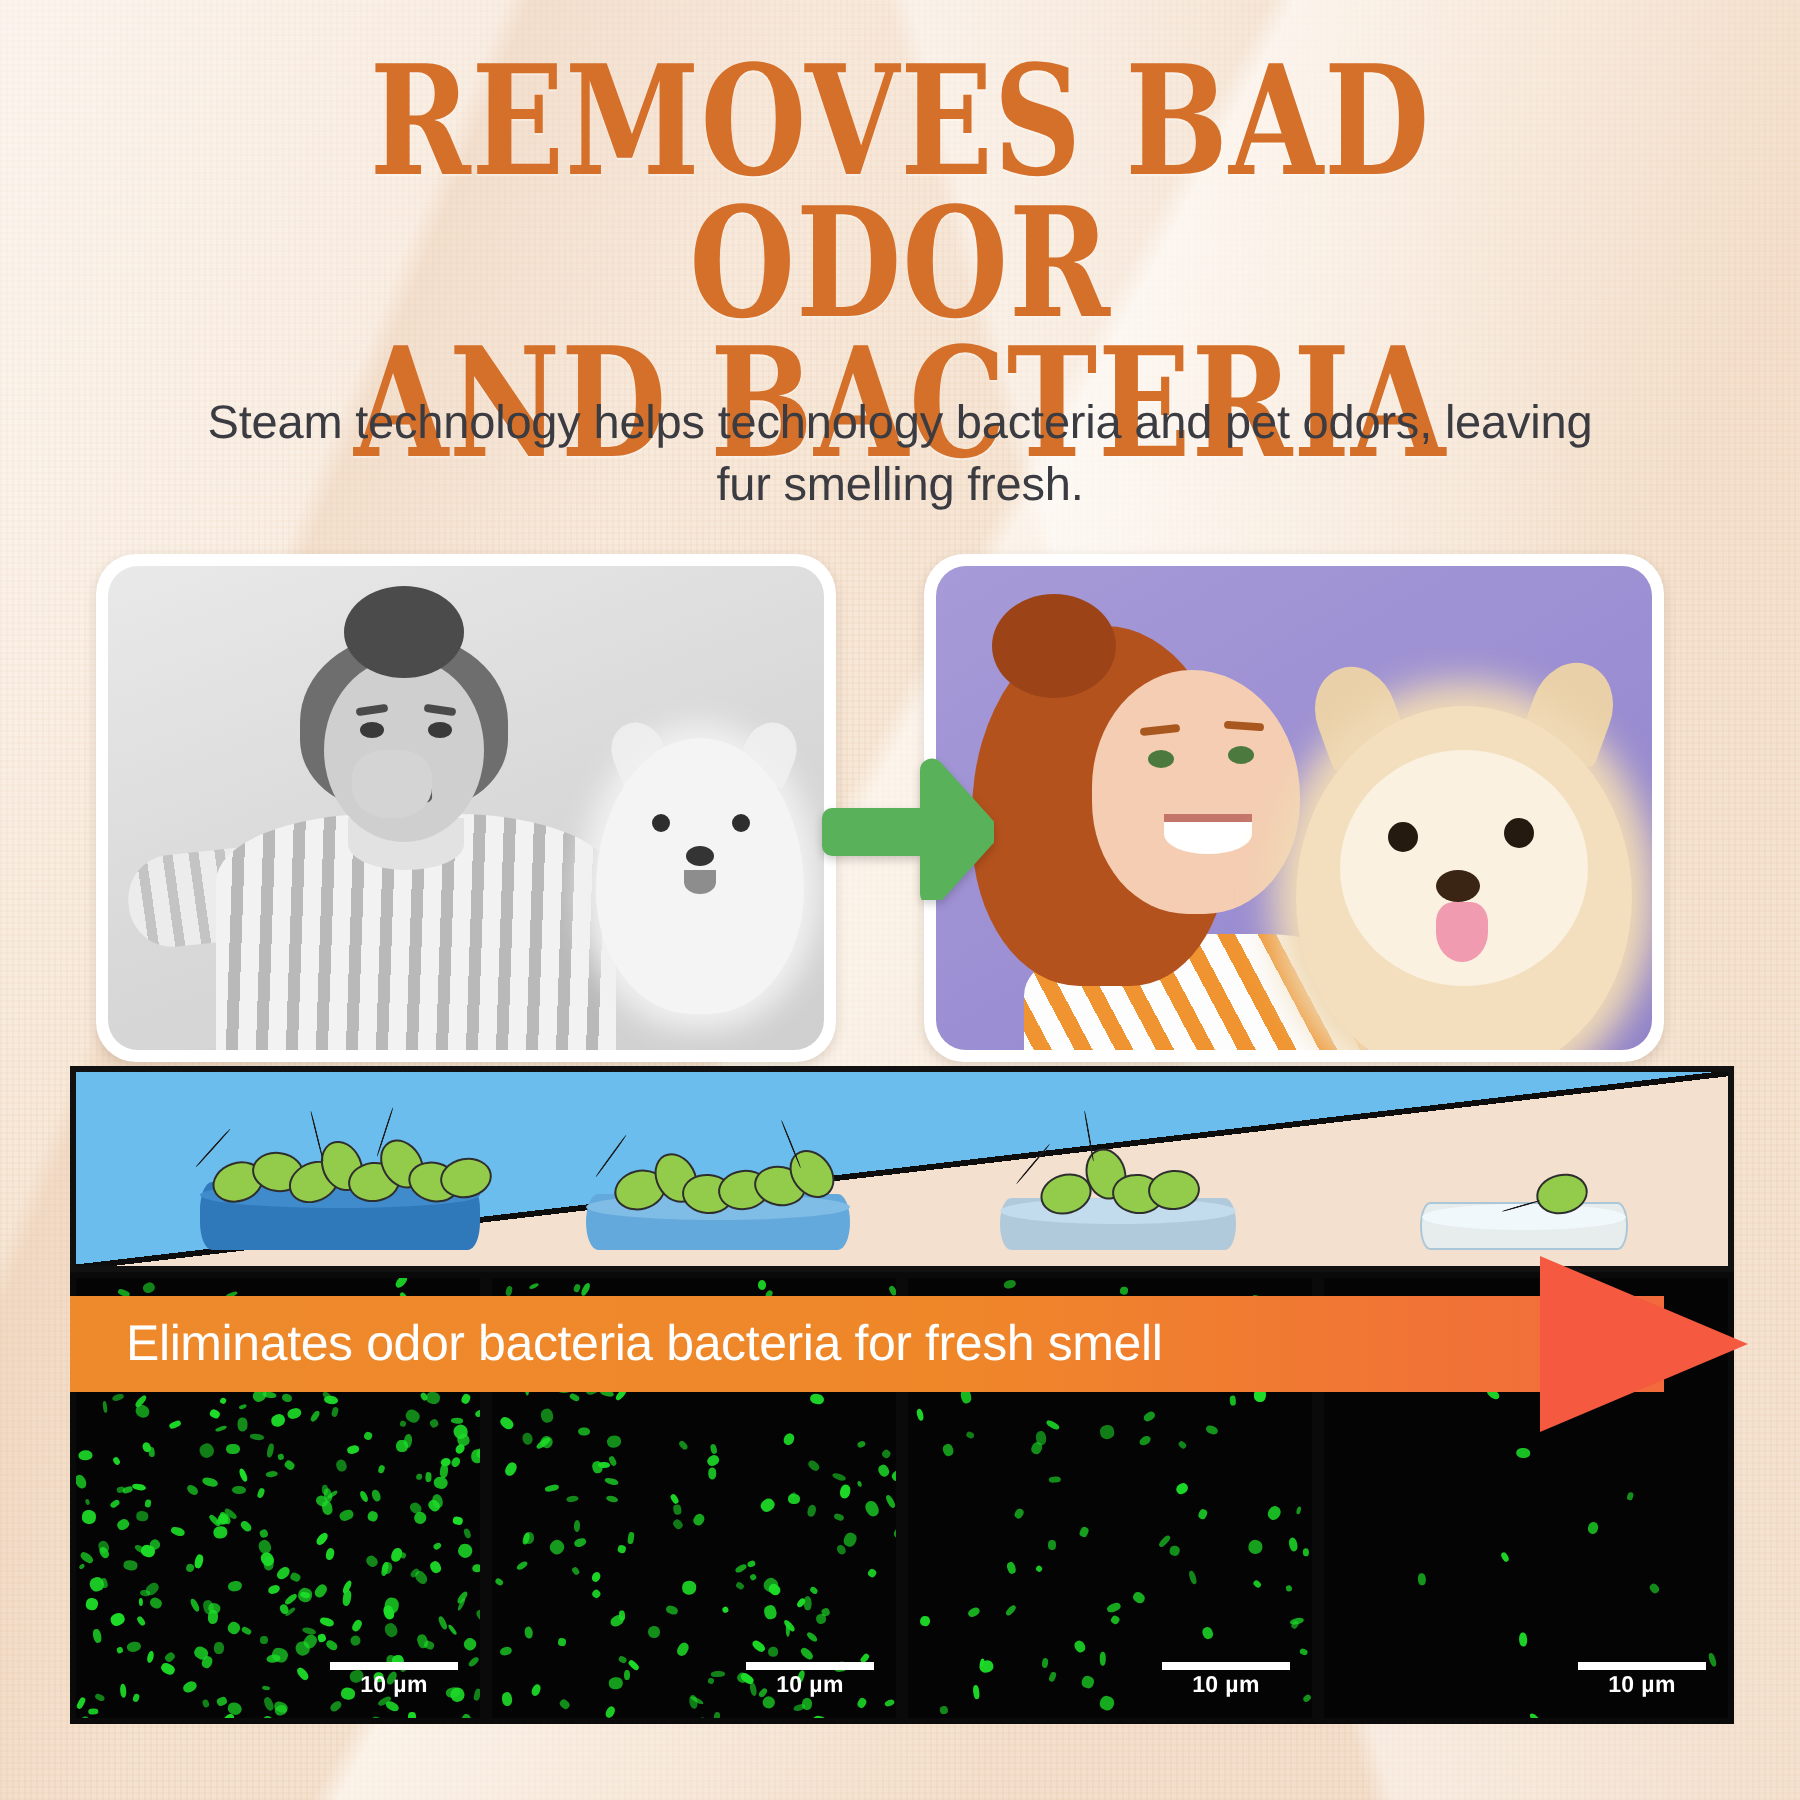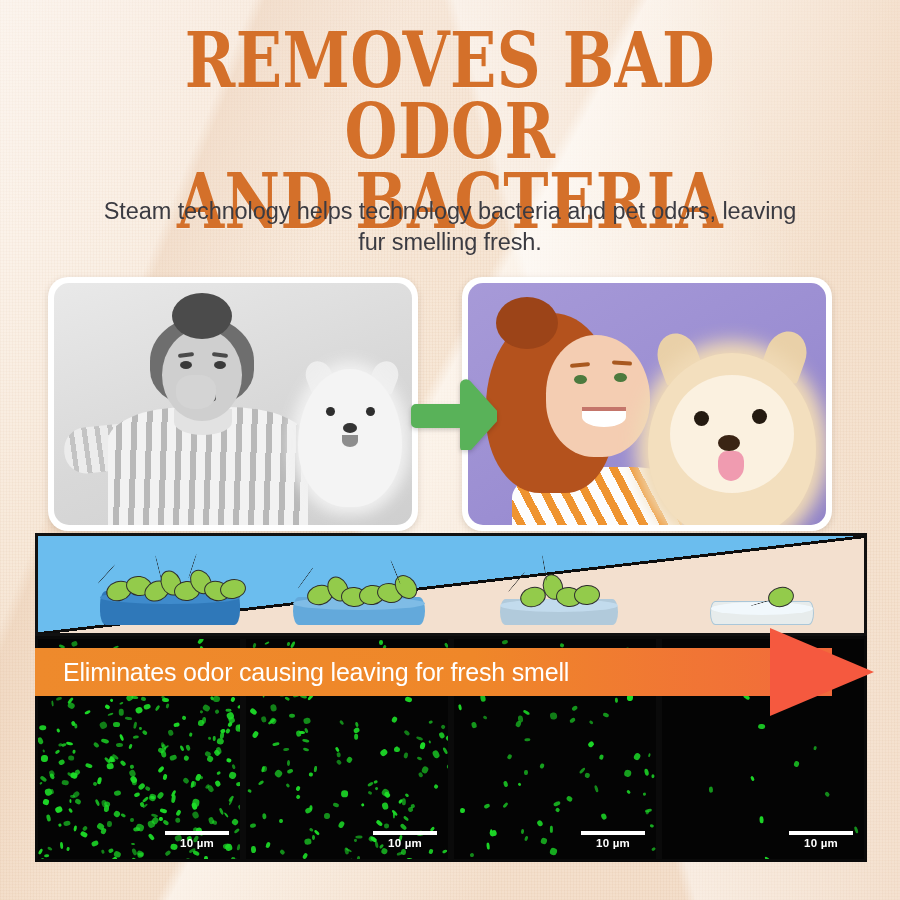--- a/index.html
+++ b/index.html
@@ -882,18 +882,18 @@
         <i style="position:absolute;left:74.94%;top:49.21%;width:2.18%;height:1.23%;background:#1ddd28;opacity:0.64;border-radius:45%;transform:rotate(107deg);"></i>
       </div>
     <div class="scalebar">
       <span class="bar"></span>
       <span>10 µm</span>
     </div>
   </div>
 </div>
 
 <div class="layer" id="banner">
-  <div id="banner-text">Eliminates odor causing leaving for fresh smell</div>
+  <div id="banner-text">Eliminates odor bacteria bacteria for fresh smell</div>
 </div>
 
 <svg class="layer" id="red-arrow" viewBox="0 0 110 96">
   <path d="M0 4 L104 48 L0 92 Z" fill="#f5593f"></path>
 </svg>
 
 </body></html>

